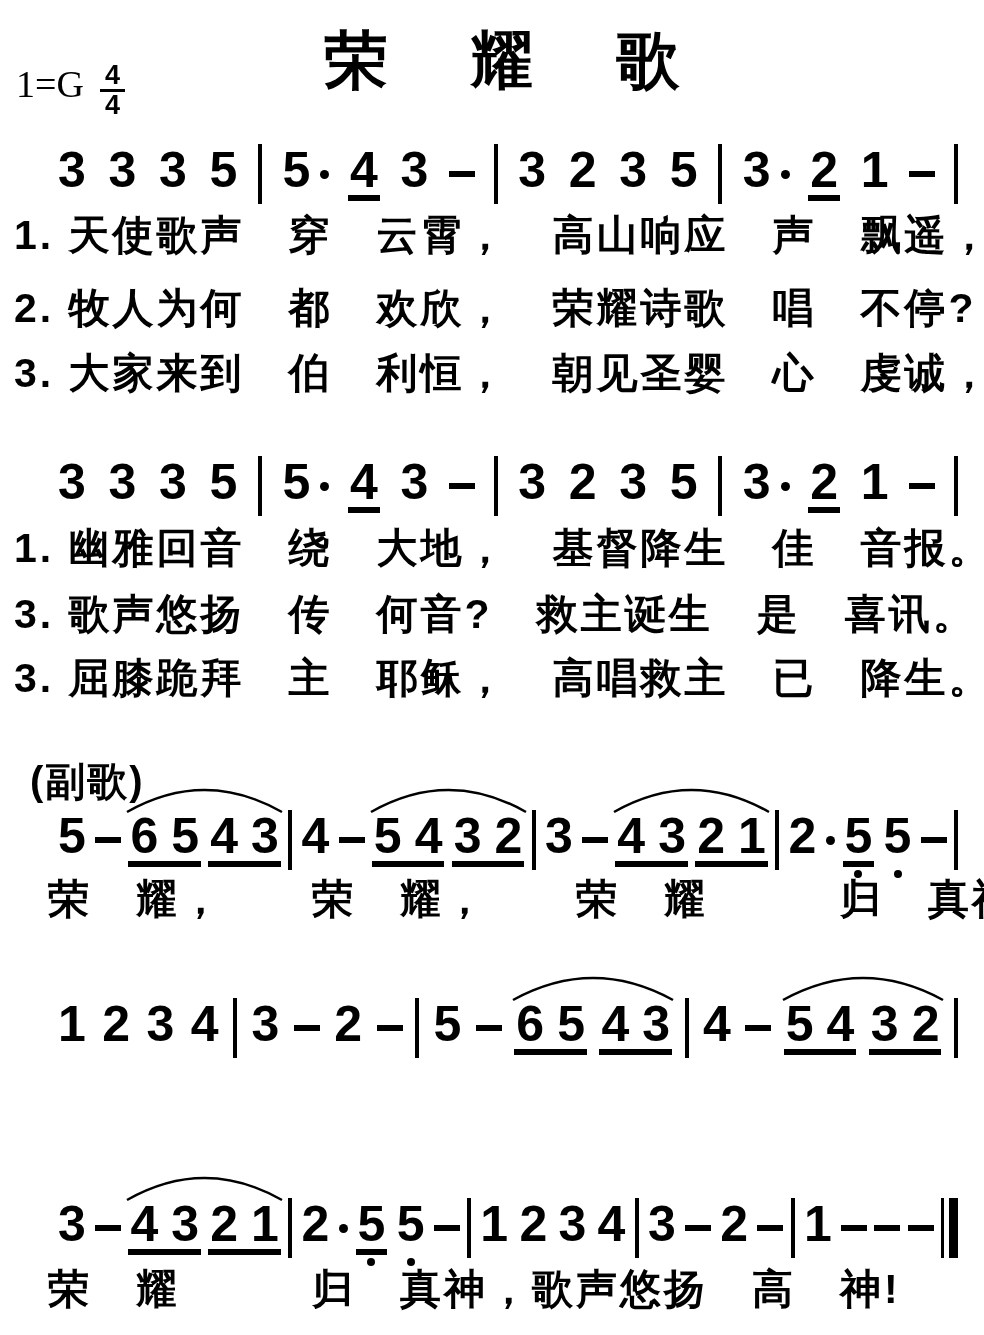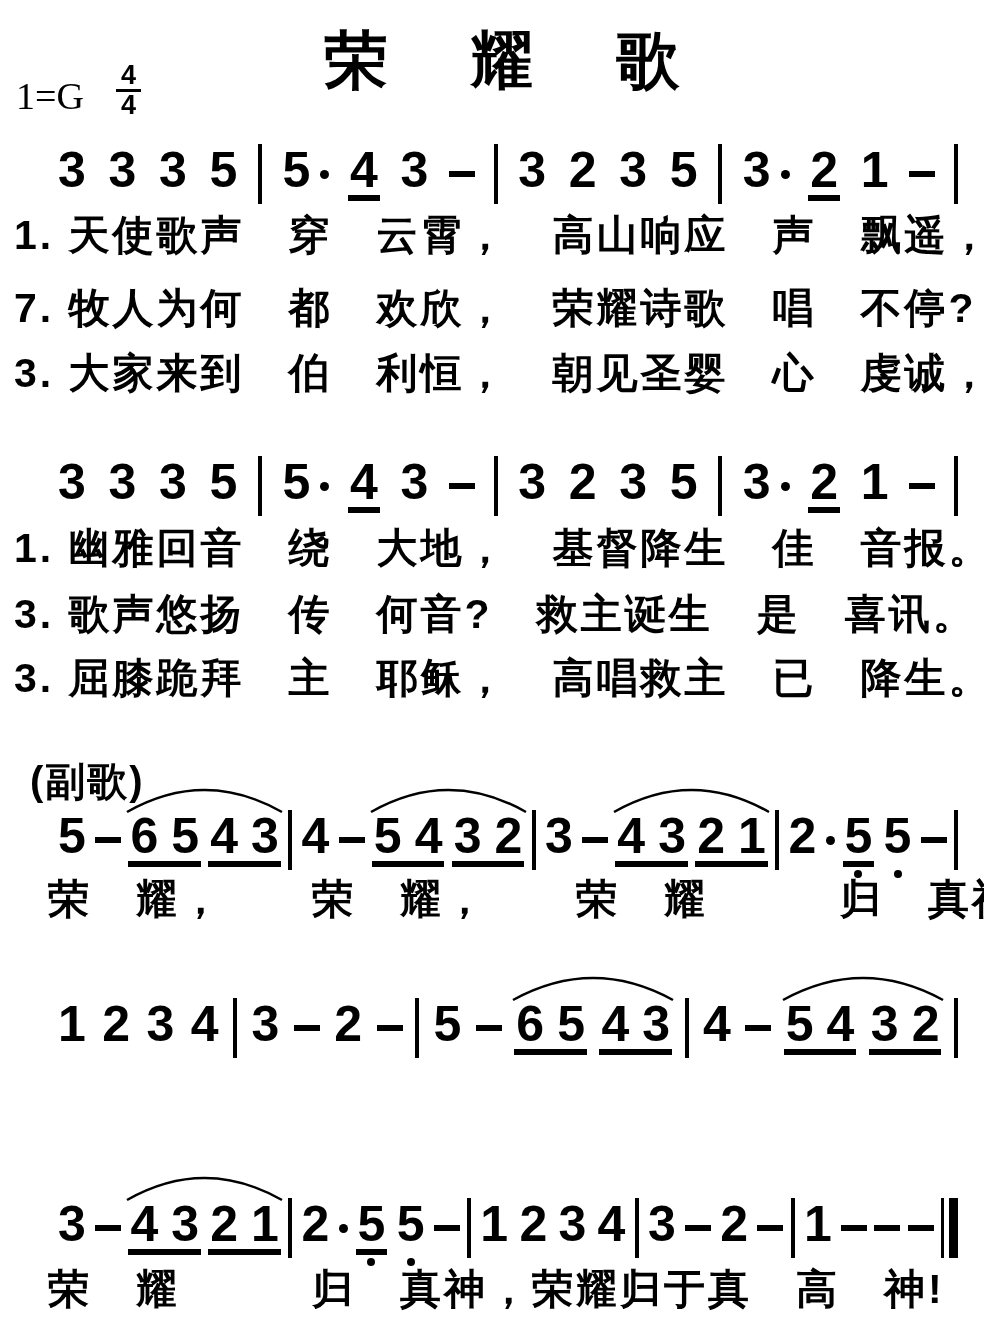--- a/index.html
+++ b/index.html
@@ -14,21 +14,21 @@
   }
   
   .title{
     position:absolute;top:12px;left:0;width:100%;
     margin:15px;text-align:center;
     font-size:63px;font-weight:bold;line-height:66px;
     letter-spacing:10px;white-space:pre;
   }
   .keysig{
     position:absolute;top:62px;left:16px;
-    display:flex;align-items:flex-end;gap:32px;
+    display:flex;align-items:flex-start;gap:16px;
   }
   .keytext{
     font-family:"Liberation Serif","DejaVu Serif",serif;
     font-size:38px;line-height:44px;font-weight:500;
   }
   .frac{display:inline-flex;flex-direction:column;align-items:center;}
   .frac span{
     font-size:27px;font-weight:bold;line-height:26px;
     padding:0 5px;text-align:center;
   }
@@ -162,21 +162,21 @@
       <div class="note">
         <div class="nums">
           <span>1</span>
         </div>
       </div>
       <div class="dash"></div>
       <div class="bar"></div>
     </div>
 
   <div class="lyric verse" style="top:210px">1. 天使歌声　穿　云霄，　高山响应　声　飘遥，</div>
-  <div class="lyric verse" style="top:283px">7. 牧人为何　都　欢欣，　荣耀诗歌　唱　不停?</div>
+  <div class="lyric verse" style="top:283px">2. 牧人为何　都　欢欣，　荣耀诗歌　唱　不停?</div>
   <div class="lyric verse" style="top:348px">3. 大家来到　伯　利恒，　朝见圣婴　心　虔诚，</div>
 
   <div class="music-line" style="top:458px">
       <div class="note">
         <div class="nums">
           <span>3</span>
         </div>
       </div>
       <div class="note">
         <div class="nums">
@@ -513,15 +513,15 @@
       <div class="dash"></div>
       <div class="dash"></div>
       <div class="bar-end">
         <div class="thin"></div>
         <div class="thick"></div>
       </div>
       <svg width="161" height="36" class="slur" style="left: 68px;">
         <path d="M3 34 Q 80.5 -10 158 34" fill="none" stroke="#000" stroke-width="2.5"></path>
       </svg>
     </div>
-  <div class="lyric chorus" style="top:1264px">荣　耀　　　归　真神，荣耀归于真　高　神!</div>
+  <div class="lyric chorus" style="top:1264px">荣　耀　　　归　真神，歌声悠扬　高　神!</div>
 
 </div>
 
 </body></html>

